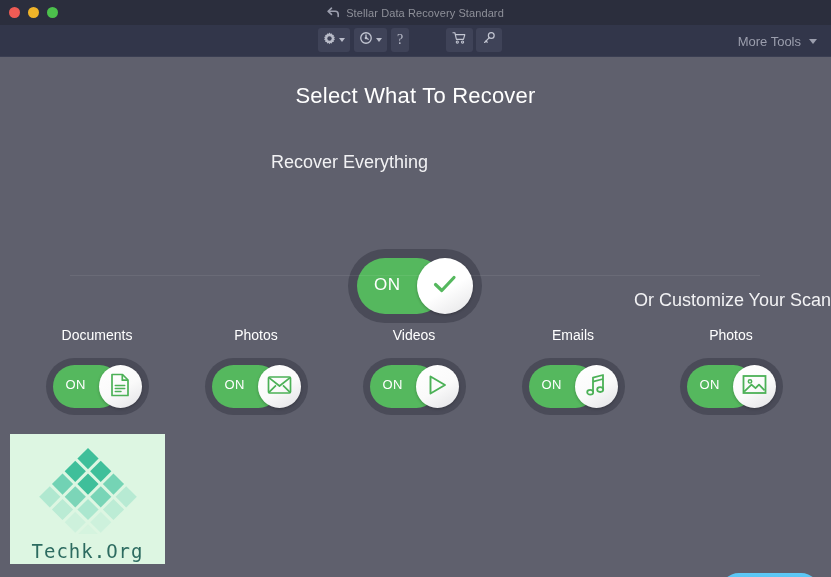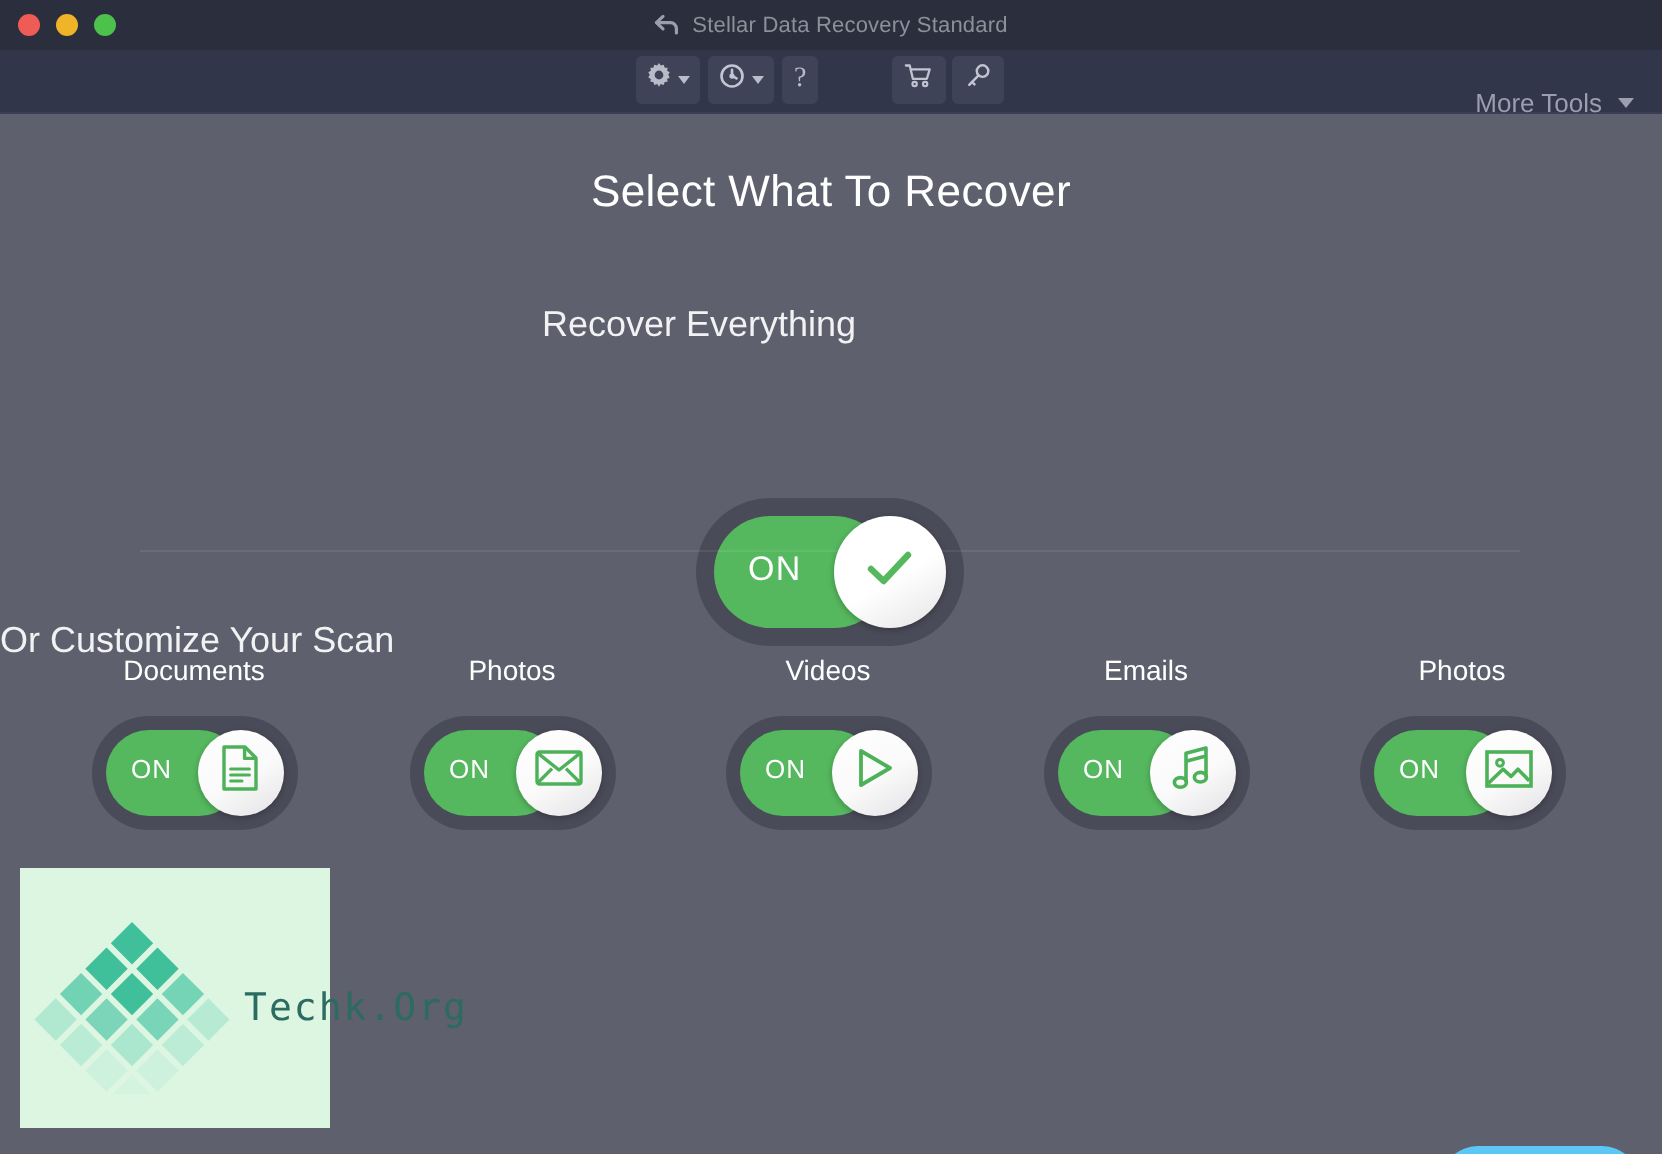--- a/index.html
+++ b/index.html
@@ -72,21 +72,21 @@
     border-right: 3.5px solid transparent;
     border-top: 4px solid #b9bcc9;
   }
   .qmark {
     color: #b9bcc9;
     font-size: 14px;
     line-height: 1;
     font-family: "Liberation Serif", serif;
   }
   .more-tools {
-    position: absolute; right: 14px; top: 10px;
+    position: absolute; right: 14px; top: 0;
     height: 32px;
     display: flex; align-items: center; gap: 8px;
     cursor: pointer;
     justify-content: space-between;
   }
   .more-tools-label { color: #9b9ead; font-size: 13px; }
   .caret-md {
     width: 0; height: 0;
     border-left: 4px solid transparent;
     border-right: 4px solid transparent;
@@ -108,25 +108,24 @@
   }
   .h2 {
     position: absolute; top: 95px; left: 0; width: 699px;
     text-align: center;
     color: #f2f2f4;
     font-size: 18px;
     font-weight: normal;
   }
   .h3 {
     position: absolute; top: 233px; left: 0; width: 831px;
-    text-align: left;
+    text-align: right;
     color: #f2f2f4;
     font-size: 18px;
     font-weight: normal;
-    margin-top: 20px;
   }
   .divider {
     position: absolute; left: 70px; top: 218px;
     width: 690px; height: 1px;
     background: rgba(255,255,255,0.07);
   }
 
   
   .toggle-main {
     position: absolute; left: 348px; top: 192px;
@@ -212,21 +211,21 @@
     cursor: pointer;
     border: none;
     font-family: "Liberation Sans", sans-serif;
   }
 
   
   .watermark {
     position: absolute; left: 10px; top: 434px;
     width: 155px; height: 130px;
     background: #ddf6e2;
-    display: flex; flex-direction: row;
+    display: flex; flex-direction: column;
     align-items: center; justify-content: flex-start;
     padding-top: 8px;
   }
   .wm-text {
     color: #2c6b60;
     font-family: "DejaVu Sans Mono", monospace;
     font-size: 19px;
     letter-spacing: 1px;
     margin-top: 2px;
   }

